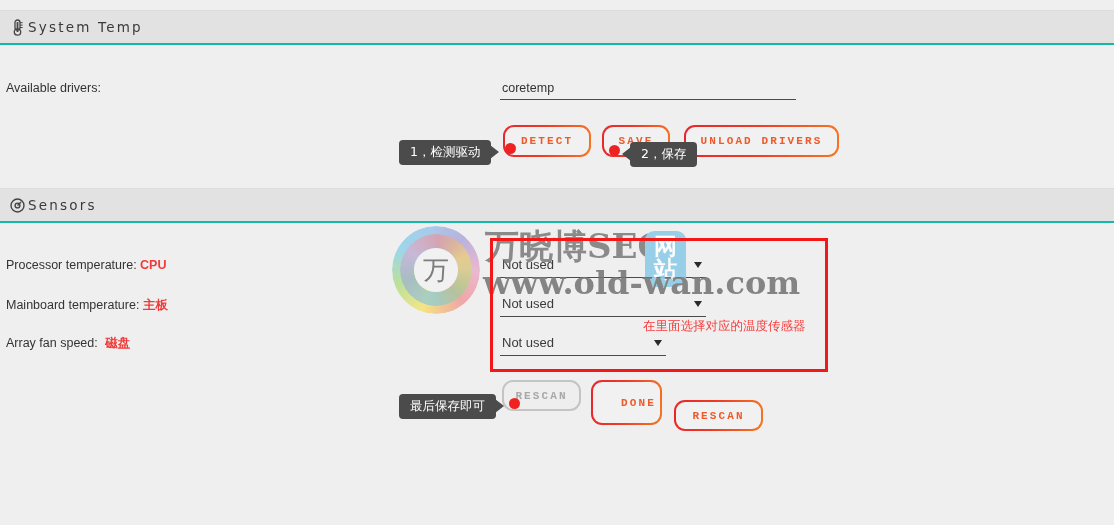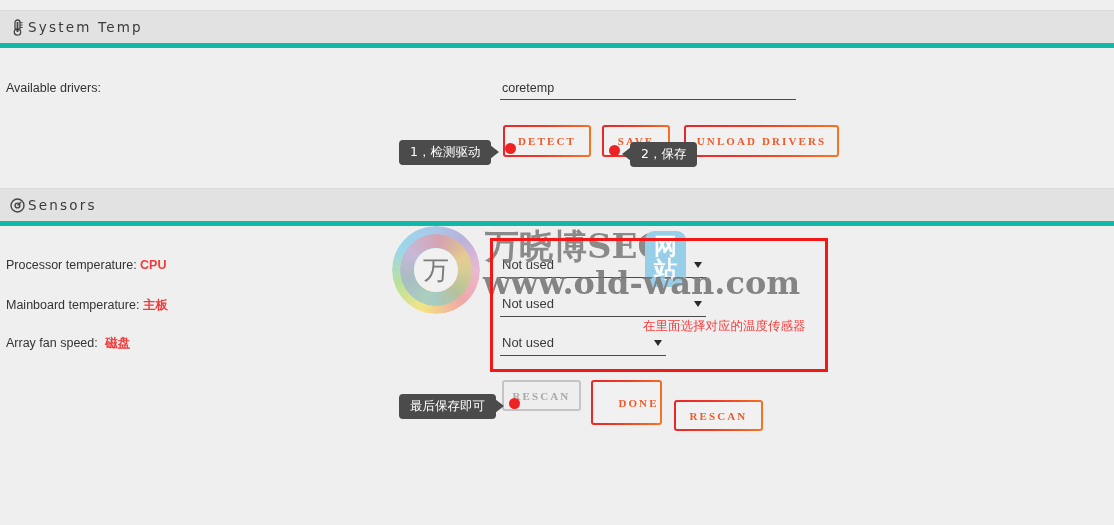--- a/index.html
+++ b/index.html
@@ -8,21 +8,21 @@
     background:#efefef;
     font-family:"Liberation Sans","DejaVu Sans",sans-serif;
     color:#333;
     overflow:hidden;
     position:relative;
   }
   .section-header{
     position:absolute;left:0;width:1114px;height:32px;
     background:#e2e2e2;
     border-top:1px solid #dcdcdc;
-    border-bottom:5px solid #14b8a6;
+    border-bottom:2px solid #14b8a6;
     display:flex;align-items:center;
   }
   .section-header .hdr-icon{
     width:22px;margin-left:6px;display:flex;align-items:center;justify-content:center;
     color:#444;
   }
   .section-header .hdr-title{
     font-size:13.5px;letter-spacing:2.2px;color:#3a3a3a;
     font-family:"DejaVu Sans",sans-serif;
   }
@@ -42,24 +42,24 @@
     font-family:"Liberation Sans",sans-serif;
     font-size:12.5px;color:#333;
     padding:0 0 4px 2px;
     outline:none;
   }
 
   .btn{
     position:absolute;
     box-sizing:border-box;
     background:#f2f2f2;
-    border-radius:3px;
+    border-radius:11px;
     display:flex;align-items:center;justify-content:center;
     font-size:11px;font-weight:700;letter-spacing:2.1px;
-    font-family:Liberation Serif, serif;
+    font-family:Liberation Mono, monospace;
     cursor:pointer;
     border:2px solid transparent;
   }
   .btn-outline{
     background:
       linear-gradient(#f1f1f1,#f1f1f1) padding-box,
       linear-gradient(100deg,#e8262a 0%,#ee3a26 45%,#f57722 100%) border-box;
     color:#ef5a2a;
   }
   .btn-disabled{

